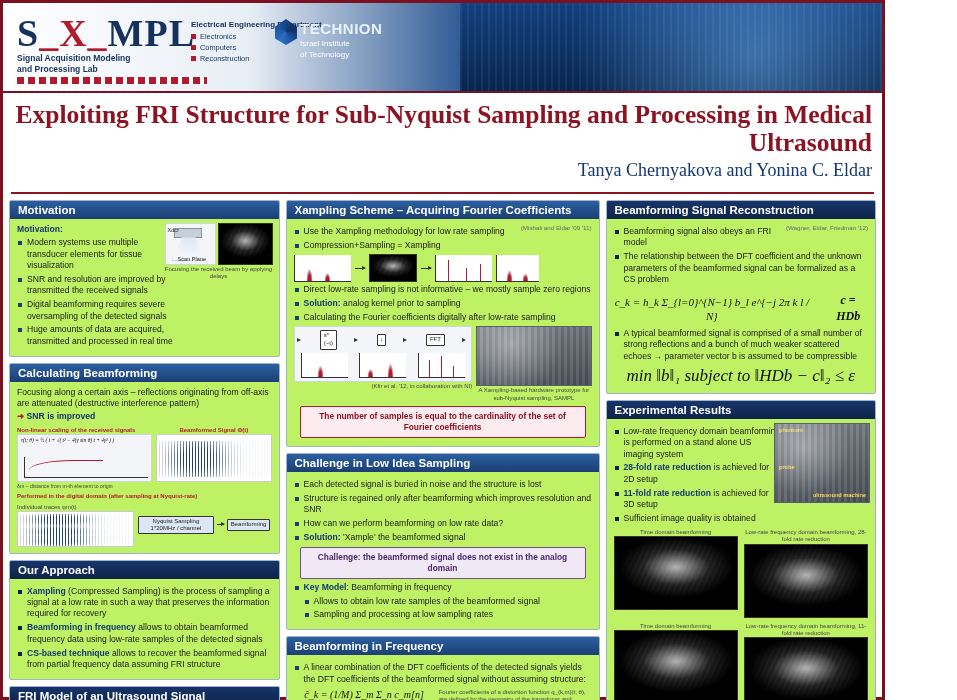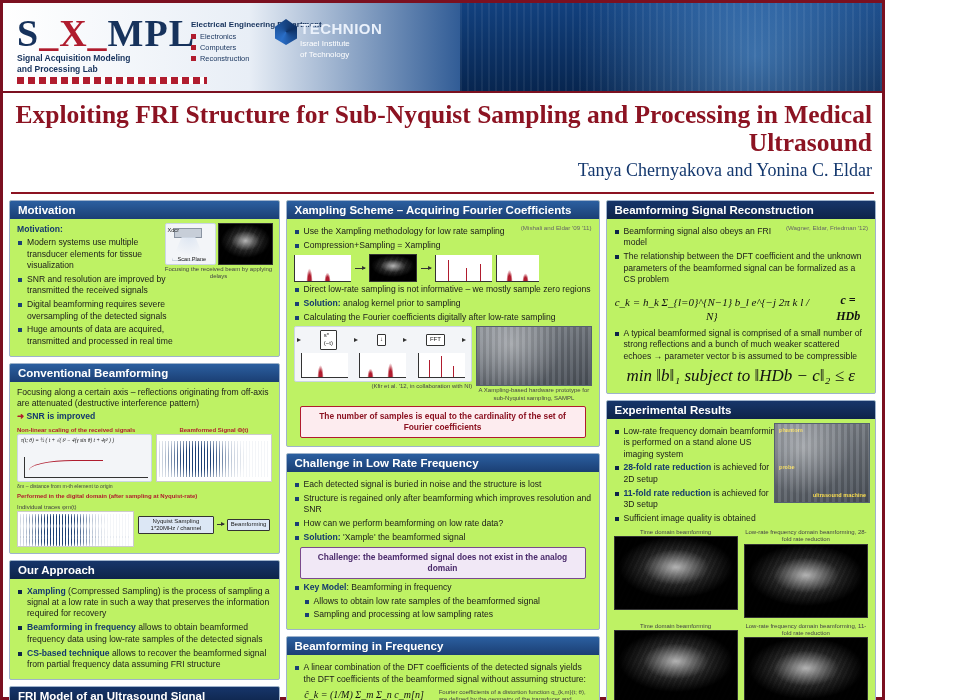--- a/index.html
+++ b/index.html
@@ -156,21 +156,21 @@
                 <div class="lbl" style="left:12px;bottom:1px;">Scan Plane</div>
               </div>
               <div class="us" style="width:54px;height:40px;"></div>
             </div>
             <div class="figcap">Focusing the received beam by applying delays</div>
           </div>
         </div>
       </div>
 
       <div class="card">
-        <div class="hdr">Conventional Beamforming</div>
+        <div class="hdr">Calculating Beamforming</div>
         <div class="body">
           <div>Focusing along a certain axis – reflections originating from off-axis are attenuated (destructive interference pattern)</div>
           <div style="margin-top:2px;"><span style="color:#b01c2e;font-weight:bold;">➜</span>
             <span class="bold navy">SNR is improved</span></div>
 
           <div style="display:flex;gap:4px;margin-top:4px;">
             <div style="width:54%;">
               <div class="tag">Non-linear scaling of the received signals</div>
               <div class="fig" style="height:46px;position:relative;">
                 <div class="eqsm" style="font-size:5.4px;padding:2px 3px;">τ(t; θ) = ½ ( t + √( t² − 4(γ sin θ) t + 4γ² ) )</div>
@@ -300,21 +300,21 @@
             <div style="width:40%;">
               <div class="photo" style="height:58px;"></div>
               <div class="figcap">A Xampling-based hardware prototype for sub-Nyquist sampling, SAMPL</div>
             </div>
           </div>
           <div class="callout">The number of samples is equal to the cardinality of the set of Fourier coefficients</div>
         </div>
       </div>
 
       <div class="card">
-        <div class="hdr">Challenge in Low Rate Frequency</div>
+        <div class="hdr">Challenge in Low Idea Sampling</div>
         <div class="body">
           <ul class="b">
             <li>Each detected signal is buried in noise and the structure is lost</li>
             <li>Structure is regained only after beamforming which improves resolution and SNR</li>
             <li>How can we perform beamforming on low rate data?</li>
             <li><b class="navy">Solution:</b> 'Xample' the beamformed signal</li>
           </ul>
           <div class="callout purple">Challenge: the beamformed signal does not exist in the analog domain</div>
           <ul class="b" style="margin-top:3px;">
             <li><b class="navy">Key Model</b>: <span>Beamforming in frequency</span>

